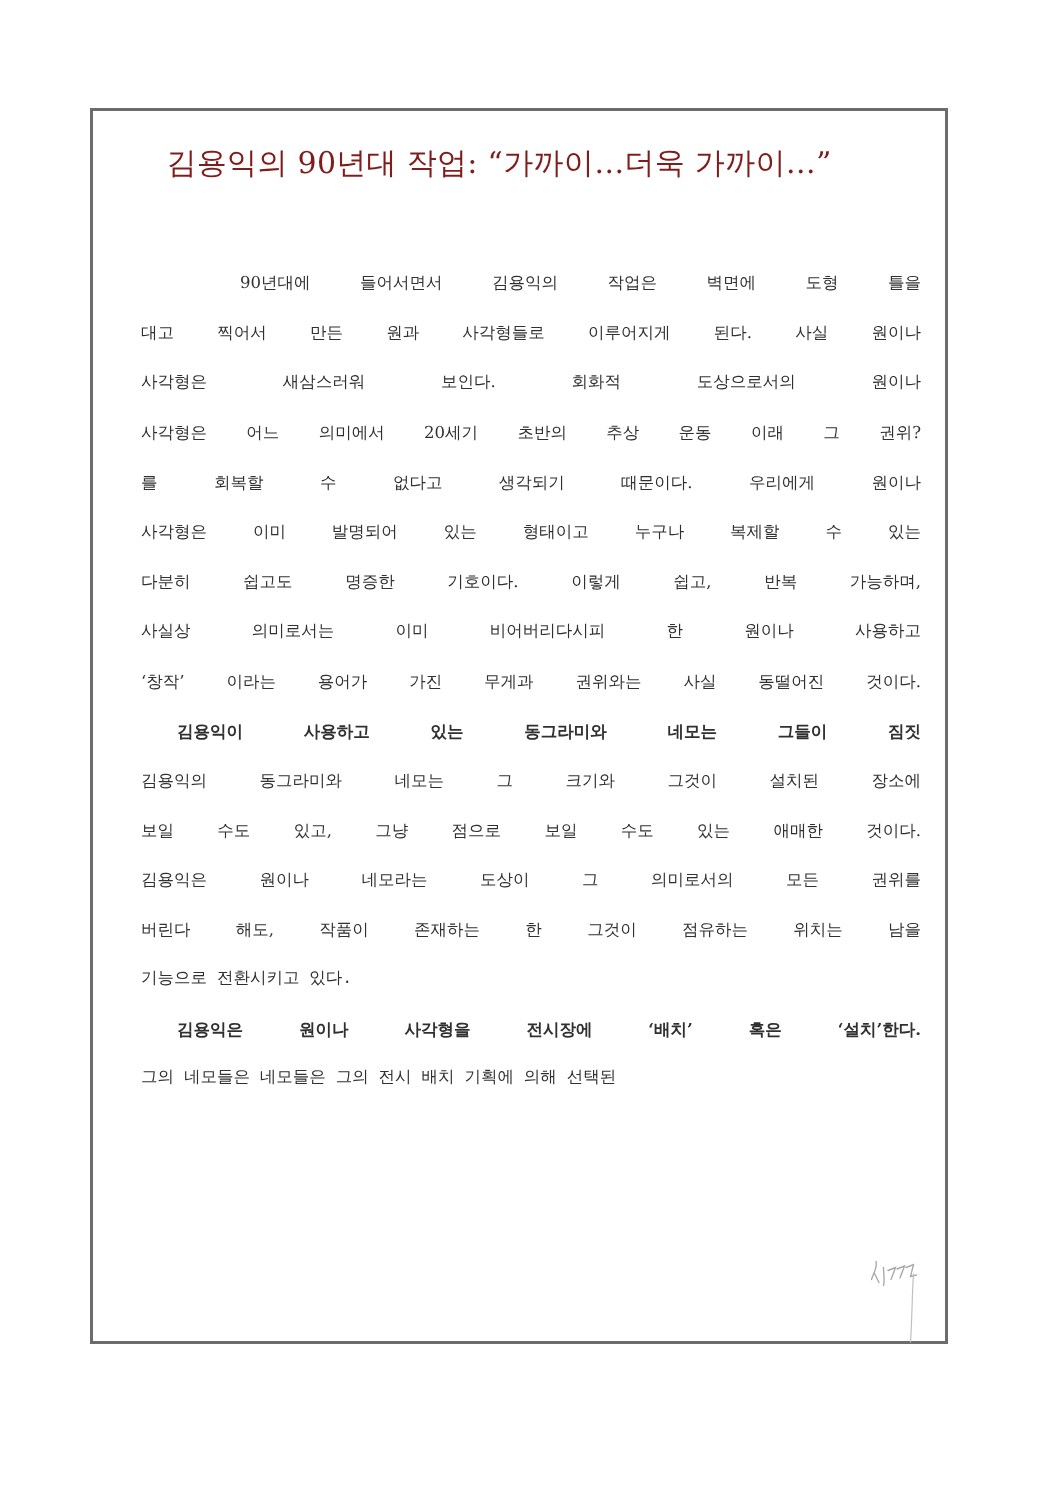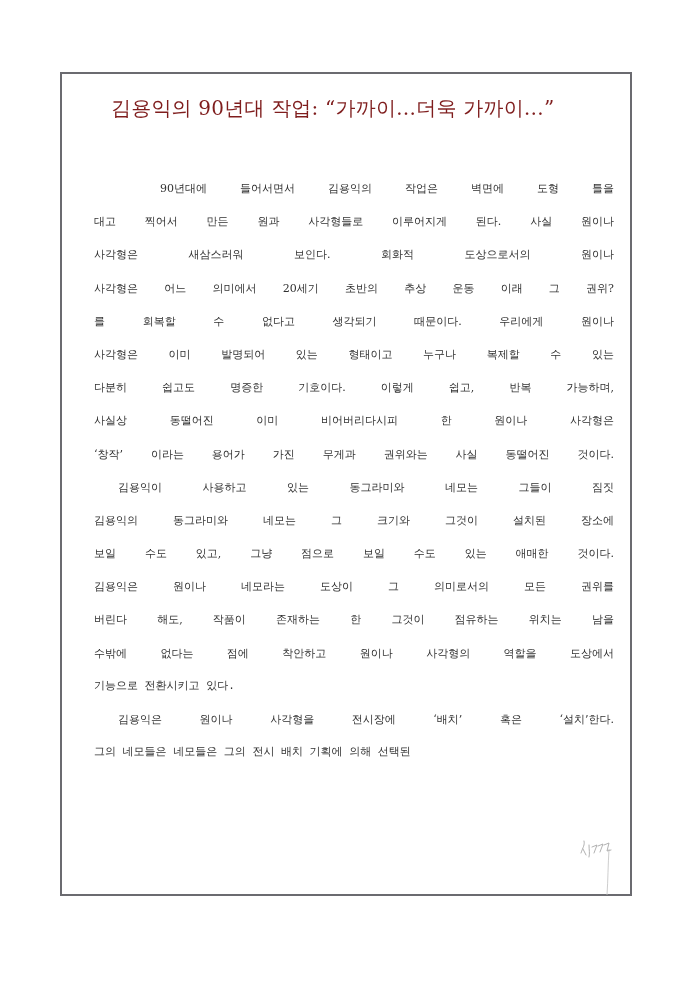--- a/index.html
+++ b/index.html
@@ -43,21 +43,21 @@
   .line {
     height: 33.2px;
     line-height: 33.2px;
     font-size: 11px;
     white-space: nowrap;
     text-align: justify;
     text-align-last: justify;
     color: #303030;
   }
   .line.indent-big { padding-left: 66px; }
-  .line.indent { padding-left: 24px; }
+  .line.indent { padding-left: 24px; font-weight: bold; }
   .line.last { text-align-last: left; font-family: Liberation Mono, monospace; }
   .signature {
     position: absolute;
     left: 577px;
     top: 835px;
     width: 40px;
     height: 62px;
   }
 </style>
 </head>
@@ -68,28 +68,27 @@
 <div class="title">김용익의 90년대 작업: “가까이…더욱 가까이…”</div>
 
 <div class="body-text">
   <div class="line indent-big">90년대에 들어서면서 김용익의 작업은 벽면에 도형 틀을</div>
   <div class="line">대고 찍어서 만든 원과 사각형들로 이루어지게 된다. 사실 원이나</div>
   <div class="line">사각형은 새삼스러워 보인다. 회화적 도상으로서의 원이나</div>
   <div class="line">사각형은 어느 의미에서 20세기 초반의 추상 운동 이래 그 권위?</div>
   <div class="line">를 회복할 수 없다고 생각되기 때문이다. 우리에게 원이나</div>
   <div class="line">사각형은 이미 발명되어 있는 형태이고 누구나 복제할 수 있는</div>
   <div class="line">다분히 쉽고도 명증한 기호이다. 이렇게 쉽고, 반복 가능하며,</div>
-  <div class="line">사실상 동떨어진 이미 비어버리다시피 한 원이나 사각형은</div>
+  <div class="line">사실상 의미로서는 이미 비어버리다시피 한 원이나 사용하고</div>
   <div class="line">‘창작’ 이라는 용어가 가진 무게과 권위와는 사실 동떨어진 것이다.</div>
   <div class="line indent">김용익이 사용하고 있는 동그라미와 네모는 그들이 짐짓</div>
   <div class="line">김용익의 동그라미와 네모는 그 크기와 그것이 설치된 장소에</div>
   <div class="line">보일 수도 있고, 그냥 점으로 보일 수도 있는 애매한 것이다.</div>
   <div class="line">김용익은 원이나 네모라는 도상이 그 의미로서의 모든 권위를</div>
   <div class="line">버린다 해도, 작품이 존재하는 한 그것이 점유하는 위치는 남을</div>
-  <div class="line">수밖에 없다는 점에 착안하고 원이나 사각형의 역할을 도상에서</div>
   <div class="line last">기능으로 전환시키고 있다.</div>
   <div class="line indent">김용익은 원이나 사각형을 전시장에 ‘배치’ 혹은 ‘설치’한다.</div>
   <div class="line last">그의 네모들은 네모들은 그의 전시 배치 기획에 의해 선택된</div>
 </div>
 
 <svg class="signature" viewBox="0 0 40 62">
   <path d="M4 18 C6 12, 8 10, 7 6 M6 14 L9 20 M12 10 C12 15, 13 18, 12 22 M15 12 L20 10 L17 18 M21 11 L26 9 L23 17 M27 10 L32 8 L30 16 L34 15" fill="none" stroke="#a8a8a8" stroke-width="0.9" stroke-linecap="round"></path>
   <path d="M32 14 C31 30, 31 45, 30 60" fill="none" stroke="#c0c0c0" stroke-width="0.8"></path>
 </svg>
 

